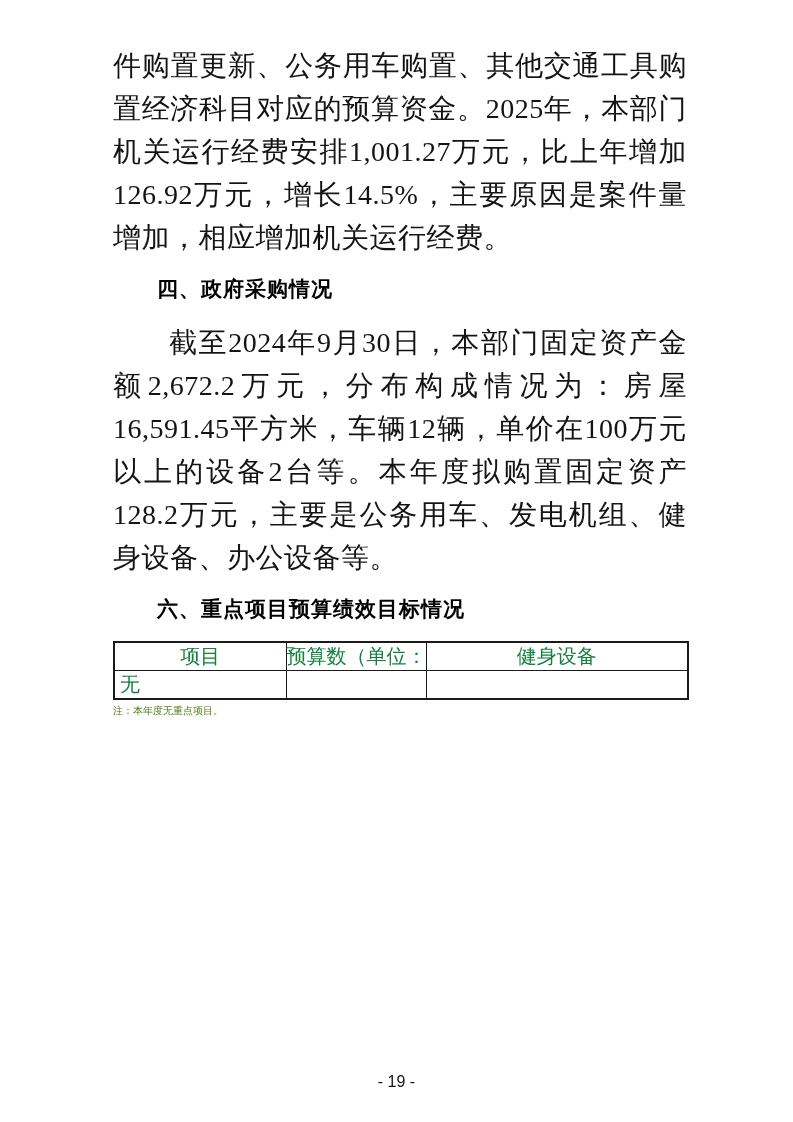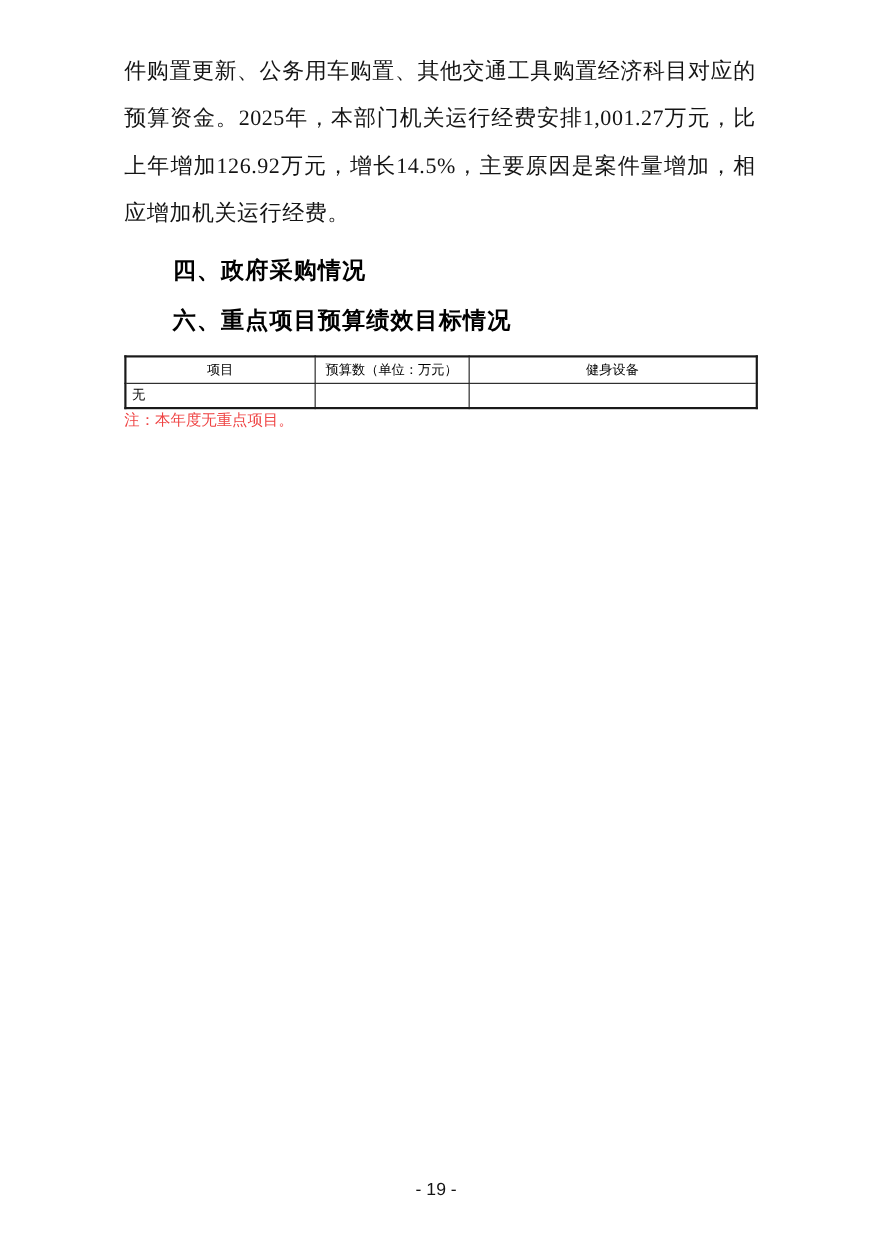--- a/index.html
+++ b/index.html
@@ -13,21 +13,21 @@
     font-family: "Liberation Serif", serif;
     color: #111111;
   }
   .content {
     position: absolute;
     left: 113px;
     top: 44px;
     width: 574px;
   }
   p.body {
-    font-size: 20px;
+    font-size: 28px;
     line-height: 43px;
     text-align: justify;
     text-justify: inter-ideograph;
     letter-spacing: 0.5px;
     color: #141414;
   }
   p.indent { text-indent: 2em; }
   h2.sec-heading {
     font-family: Liberation Serif, serif;
     font-weight: bold;
@@ -41,45 +41,45 @@
   }
   table.kp-table {
     width: 574px;
     border-collapse: collapse;
     border: 2px solid #1a1a1a;
     margin-top: 0px;
     table-layout: fixed;
   }
   table.kp-table th, table.kp-table td {
     border: 1px solid #1a1a1a;
-    font-size: 12px;
+    font-size: 20px;
     font-weight: normal;
-    color: #000000;
+    color: #15803d;
     overflow: hidden;
     white-space: nowrap;
   }
   table.kp-table th {
     height: 24px;
     text-align: center;
     vertical-align: middle;
   }
   table.kp-table td {
     height: 23px;
     text-align: left;
     vertical-align: middle;
     padding-left: 5px;
   }
   col.c1 { width: 172px; }
   col.c2 { width: 140px; }
   col.c3 { width: 262px; }
   .table-note {
-    font-size: 14px;
+    font-size: 10px;
     line-height: 18px;
     margin-top: 2px;
-    color: #ef4444;
+    color: #4d7c0f;
   }
   .page-number {
     position: absolute;
     left: 0;
     top: 1073px;
     width: 100%;
     text-align: center;
     font-family: "Liberation Sans", sans-serif;
     font-size: 16px;
     color: #141414;
@@ -90,20 +90,21 @@
 
 <div class="page">
   <div class="content">
 
     <p class="body">件购置更新、公务用车购置、其他交通工具购置经济科目对应的预算资金。2025年，本部门机关运行经费安排1,001.27万元，比上年增加126.92万元，增长14.5%，主要原因是案件量增加，相应增加机关运行经费。</p>
 
     <h2 class="sec-heading">四、政府采购情况</h2>
 
 
 
+    <p class="body indent">截至2024年9月30日，本部门固定资产金额2,672.2万元，分布构成情况为：房屋16,591.45平方米，车辆12辆，单价在100万元以上的设备2台等。本年度拟购置固定资产128.2万元，主要是公务用车、发电机组、健身设备、办公设备等。</p>
 
     <h2 class="sec-heading">六、重点项目预算绩效目标情况</h2>
 
 
     <table class="kp-table">
       <colgroup>
         <col class="c1">
         <col class="c2">
         <col class="c3">
       </colgroup>

